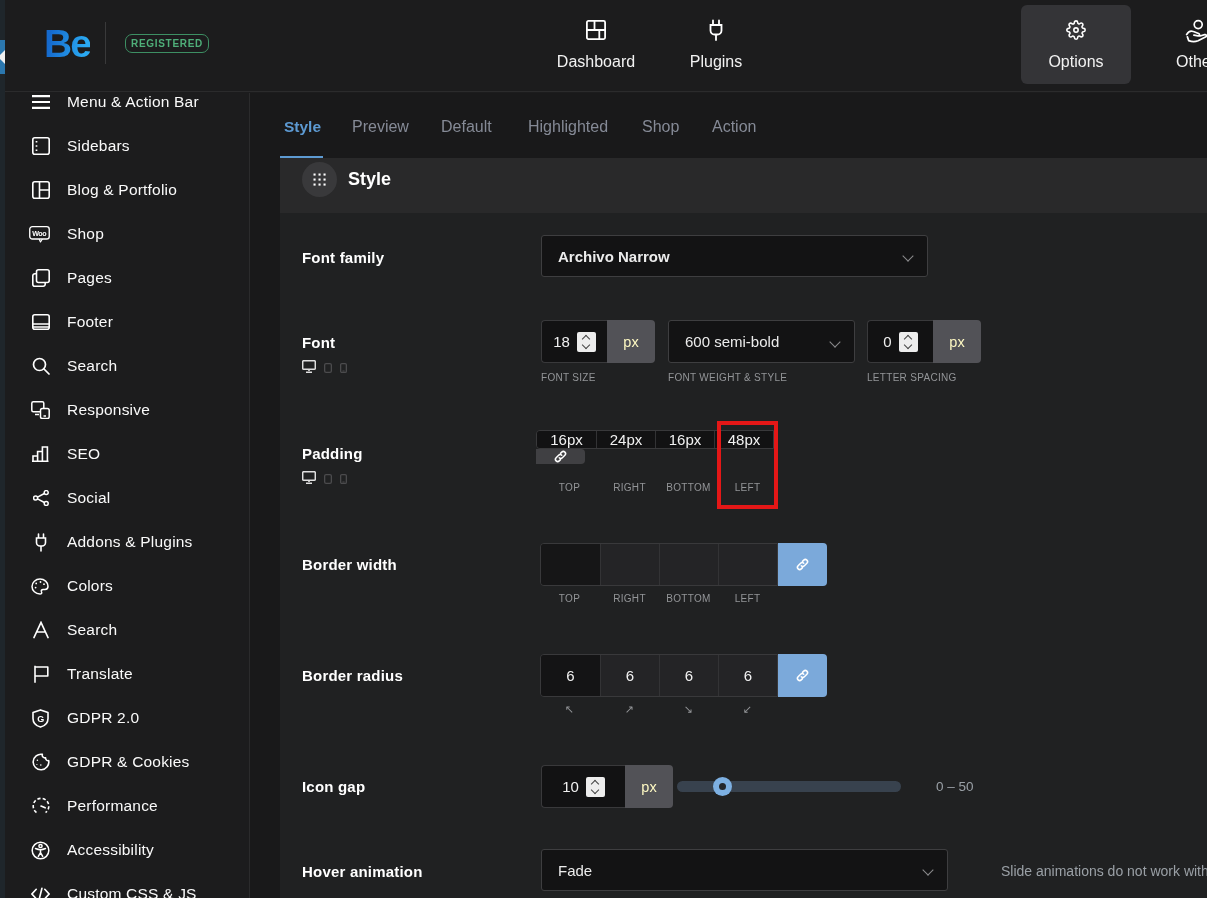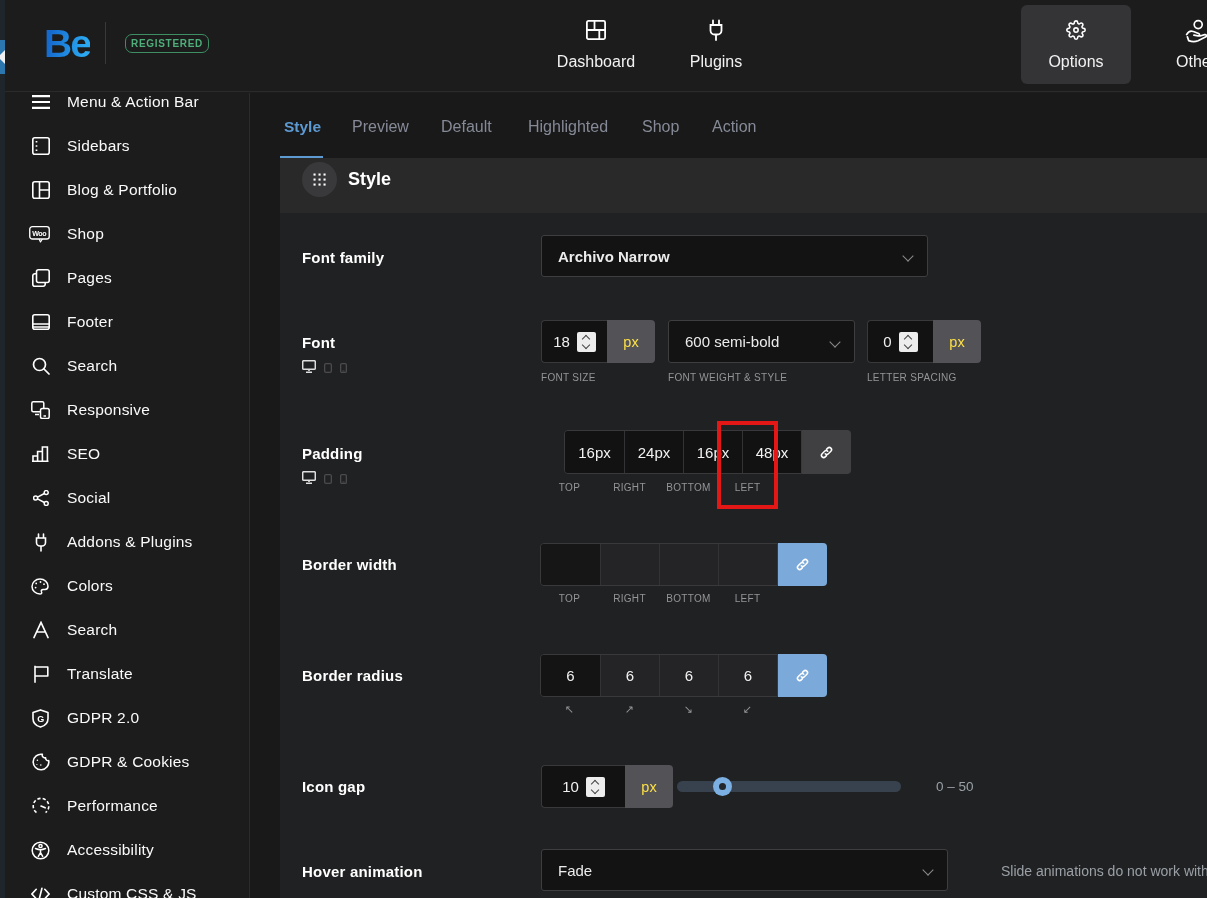--- a/index.html
+++ b/index.html
@@ -68,21 +68,21 @@
 .numgrp { position:absolute; display:flex; height:43px; }
 .numdark { background:#121213; border:1px solid #39393b; border-right:none;
   border-radius:4px 0 0 4px; display:flex; align-items:center; justify-content:center; gap:7px; }
 .numdark .nval { color:#f0f0f0; font-size:15px; }
 .stepper { width:19px; height:20px; background:#ededed; border-radius:2px; position:relative; }
 .stepper:before, .stepper:after { content:""; position:absolute; left:6.2px; width:5px; height:5px; }
 .stepper:before { top:4px; border-left:1.5px solid #444; border-top:1.5px solid #444;
   transform:rotate(45deg); }
 .stepper:after { bottom:4px; border-right:1.5px solid #444; border-bottom:1.5px solid #444;
   transform:rotate(45deg); }
-.pxbox { width:48px; background:#525257; border-radius:0 4px 4px 0; color:#fde047;
+.pxbox { width:48px; background:#525257; border-radius:0 4px 4px 0; color:#fef9c3;
   font-size:14.5px; display:flex; align-items:center; justify-content:center; }
 
 .quadgrp { position:absolute; display:flex; height:44px; }
 .quadcells { display:flex; border:1px solid #39393b; border-radius:4px 0 0 4px; overflow:hidden; }
 .qcell { width:59px; display:flex; align-items:center; justify-content:center;
   color:#f2f2f2; font-size:15px; background:#121213; }
 .qcell + .qcell { border-left:1px solid #333335; }
 .linkbtn { width:49px; border-radius:0 4px 4px 0; background:#404043;
   display:flex; align-items:center; justify-content:center; }
 .linkbtn.blue { background:#7ba9da; }
@@ -389,21 +389,21 @@
           <path d="M7 9.3 v1.6 M4 12.3 h6" stroke-width="1.6"></path>
         </svg>
       <svg width="8" height="10" viewBox="0 0 8 10" fill="none" stroke="#4b4b4d" stroke-width="1.3">
           <rect x="0.65" y="0.65" width="6.7" height="8.7" rx="1.4"></rect>
         </svg>
       <svg width="7" height="10" viewBox="0 0 7 10" fill="none" stroke="#4b4b4d" stroke-width="1.3">
           <rect x="0.65" y="0.65" width="5.7" height="8.7" rx="1.2"></rect>
           <path d="M2.4 8 h2.2" stroke-width="1"></path>
         </svg>
     </div>
-    <div class="quadgrp" style="left:564px; top:430px;">
+    <div class="quadgrp" style="left:536px; top:430px;flex-direction:column;">
       <div class="quadcells">
           <div class="qcell">16px</div>
           <div class="qcell">24px</div>
           <div class="qcell">16px</div>
           <div class="qcell">48px</div>
         </div>
       <div class="linkbtn">
           <svg width="15" height="15" viewBox="0 0 24 24" fill="none" stroke="#fff" stroke-width="2.4" stroke-linecap="round">
             <path d="M10 14 a3.5 3.5 0 0 0 5 0 l4 -4 a3.5 3.5 0 0 0 -5 -5 l-2 2"></path>
             <path d="M14 10 a3.5 3.5 0 0 0 -5 0 l-4 4 a3.5 3.5 0 0 0 5 5 l2 -2"></path>

